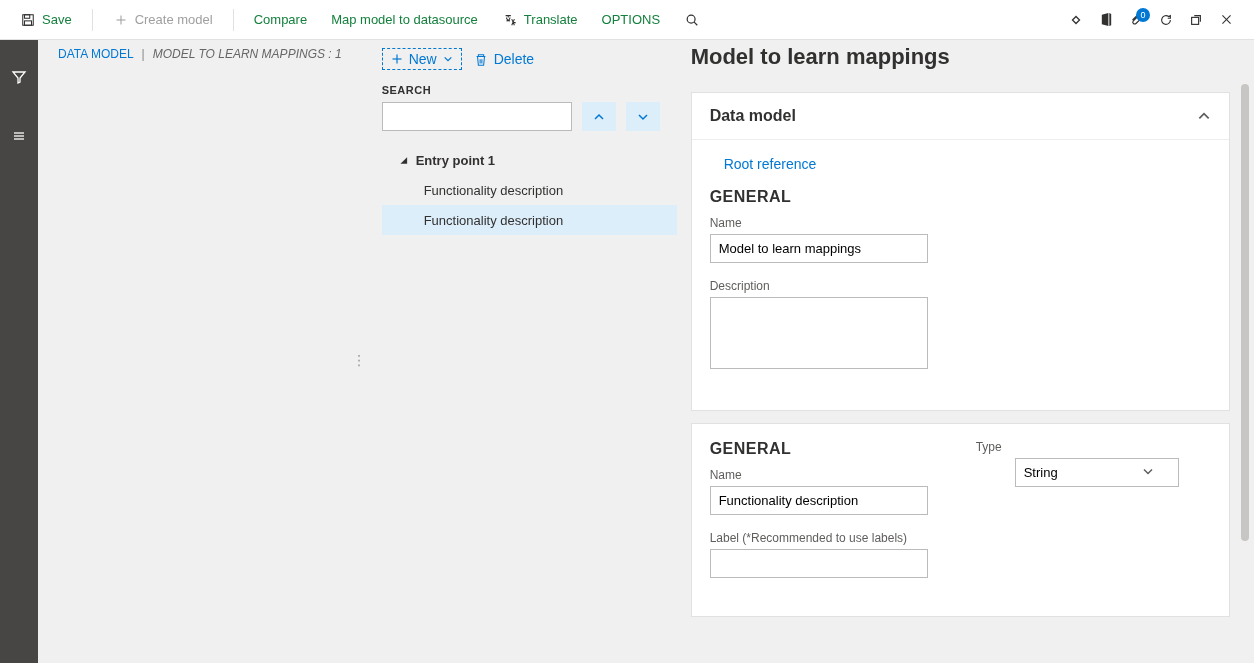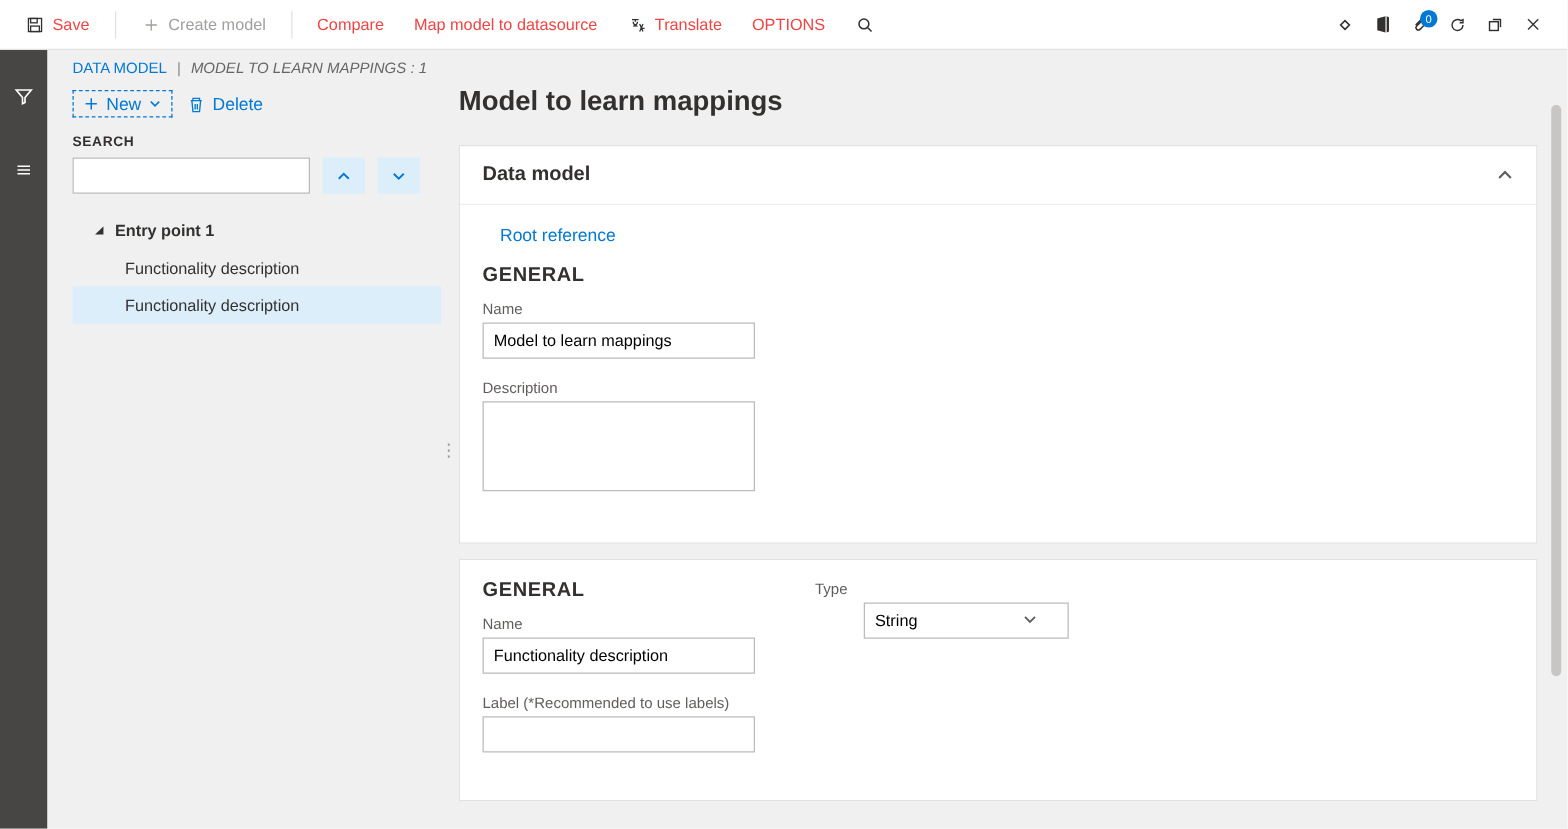--- a/index.html
+++ b/index.html
@@ -27,21 +27,21 @@
       display: flex;
       align-items: center;
       gap: 4px;
     }
     .tb-btn {
       display: flex;
       align-items: center;
       gap: 6px;
       padding: 4px 10px;
       cursor: pointer;
-      color: #ef4444;
+      color: #15803d;
       font-size: 13px;
       border-radius: 2px;
     }
     .tb-btn.disabled { color: #a19f9d; cursor: default; text-align: right; }
     .tb-divider {
       width: 1px;
       height: 22px;
       background: #e1e1e1;
       margin: 0 6px;
     }
@@ -95,21 +95,20 @@
       width: 24px;
       height: 24px;
       display: flex;
       align-items: center;
       justify-content: center;
     }
     .content {
       flex: 1;
       background: #f0f0f0;
       display: flex;
-      flex-direction: column;
       position: relative;
       overflow: hidden;
     }
     .breadcrumb {
       height: 24px;
       display: flex;
       align-items: center;
       padding: 4px 20px 0 20px;
       font-size: 12px;
       gap: 8px;

